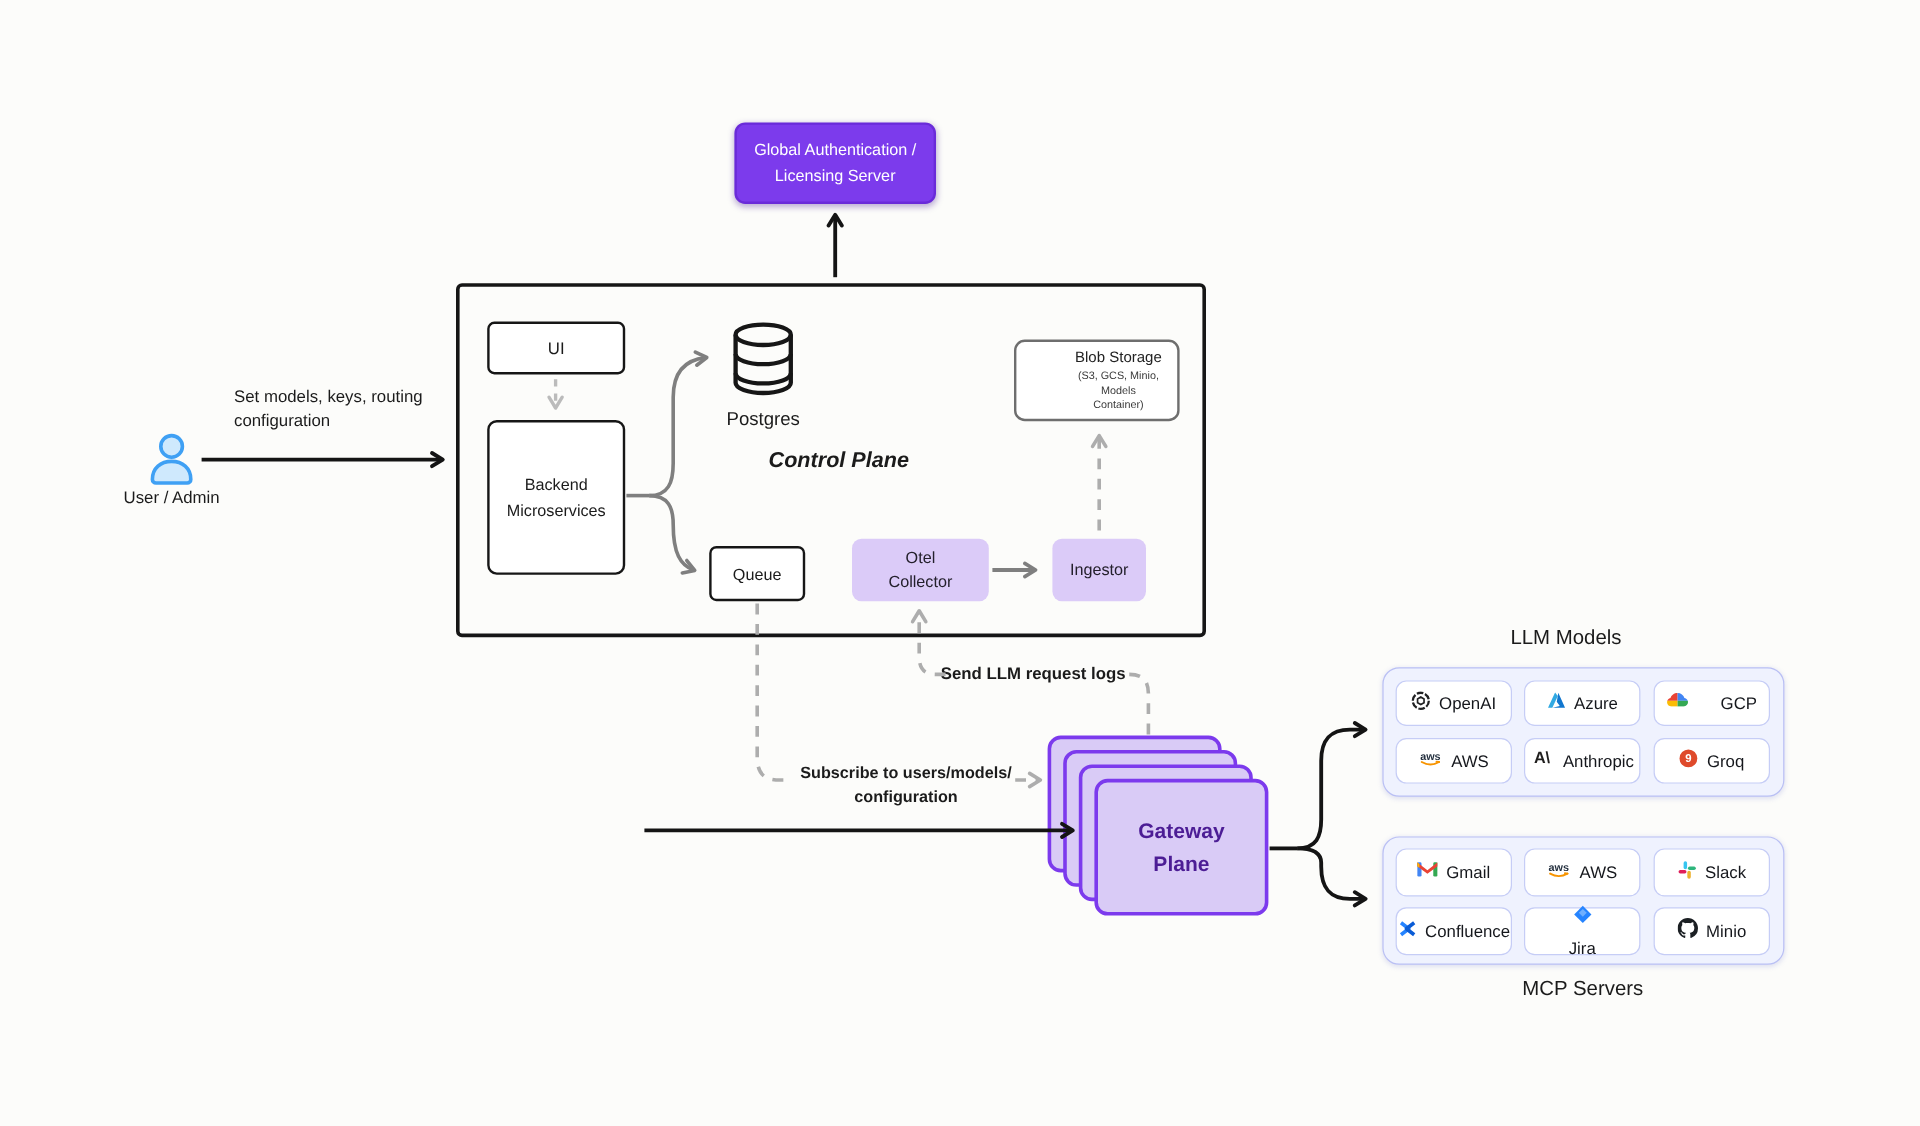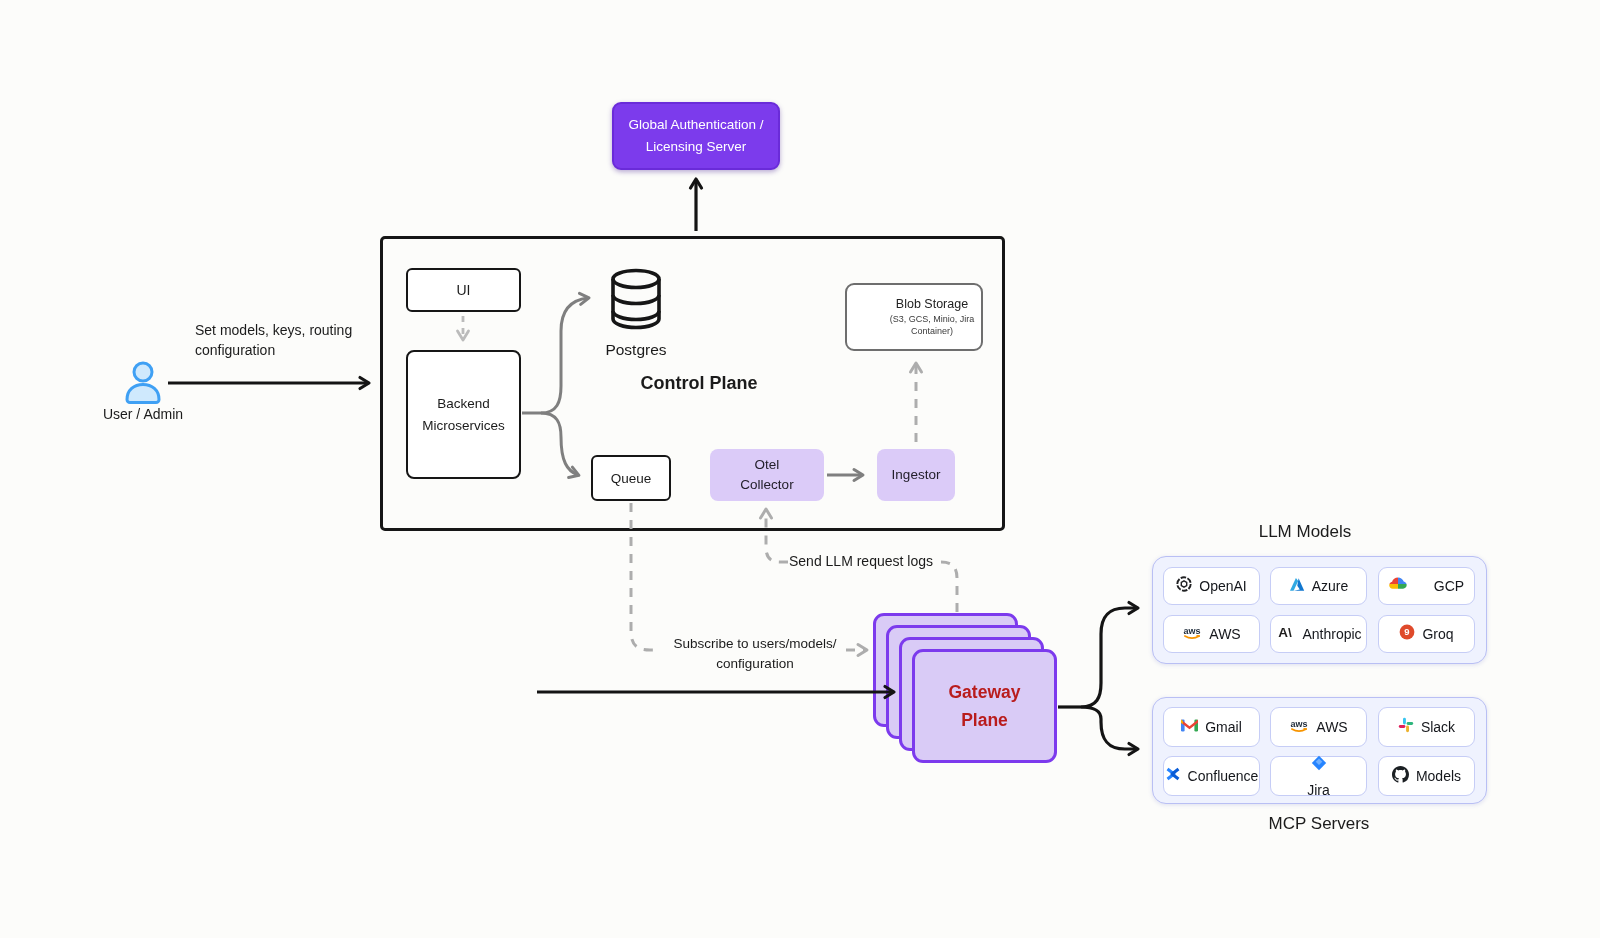--- a/index.html
+++ b/index.html
@@ -5,37 +5,37 @@
   html,body{margin:0;padding:0;background:#FCFCFA;}
   .canvas{position:relative;width:1600px;height:938px;background:#FCFCFA;overflow:hidden;
           font-family:"Liberation Sans","DejaVu Sans",sans-serif;color:#1b1b1b;}
   .box{position:absolute;box-sizing:border-box;display:flex;flex-direction:column;
        align-items:center;justify-content:center;text-align:center;}
   .outline{background:#FFFFFF;border:2.5px solid #161616;}
   .lbl{display:block;}
   .purple-node{background:#7C3BEC;border:2px solid #6A2BD9;border-radius:9px;color:#fff;
        font-size:13.5px;line-height:1.6;box-shadow:0 2px 5px rgba(60,20,140,.35);}
   .cp-frame{border:3px solid #161616;border-radius:5px;background:transparent;}
-  .cp-title{font-weight:700;font-size:18px;}
+  .cp-title{font-weight:700;font-size:18px;font-style:italic;}
   .lilac{background:#DBCBF8;border-radius:8px;font-size:13.5px;line-height:1.45;color:#24202c;}
   .blob{background:#fff;border:2.5px solid #6E6E6E;border-radius:9px;padding-left:36px;}
   .blob-t{font-size:12.5px;color:#222;margin-bottom:2px;}
   .blob-s{font-size:9px;color:#3a3a3a;line-height:1.35;}
   .gw{position:absolute;width:145px;height:114px;background:#D9CBF6;border:3px solid #7C3AED;
       border-radius:11px;box-sizing:border-box;}
   .gw-text{display:flex;flex-direction:column;align-items:center;justify-content:center;
-      width:100%;height:100%;font-weight:700;font-size:17.5px;line-height:1.6;color:#b91c1c;}
+      width:100%;height:100%;font-weight:700;font-size:17.5px;line-height:1.6;color:#4c1d95;}
   .app{background:#BCE0F9;border:3px solid #141414;border-radius:9px;font-size:17.5px;line-height:1.55;}
   .group-panel{position:absolute;background:#EFF2FE;border:1.5px solid #B9BFF4;border-radius:14px;
       box-shadow:0 1px 4px rgba(90,100,200,.18);box-sizing:border-box;}
   .chip{position:absolute;width:97px;background:#fff;border:1.5px solid #C6CDF6;border-radius:9px;
       display:flex;align-items:center;justify-content:center;gap:7px;box-sizing:border-box;}
   .chip .clabel{font-size:14px;font-weight:500;color:#15171c;}
   .sec-title{position:absolute;width:200px;text-align:center;font-size:17px;color:#1b1b1b;}
-  .edge-label{position:absolute;font-weight:400;color:#1b1b1b;}
+  .edge-label{position:absolute;font-weight:700;color:#1b1b1b;}
   .wires{position:absolute;left:0;top:0;pointer-events:none;}
   .plain{position:absolute;}
 </style>
 </head>
 <body>
 
 <div class="canvas">
 
   <div class="box purple-node" style="left:612px;top:102px;width:168px;height:68px;">
     <span class="lbl">Global Authentication /</span>
@@ -74,21 +74,21 @@
     <span class="lbl">Otel</span>
     <span class="lbl">Collector</span>
   </div>
 
   <div class="box lilac" style="left:877px;top:449px;width:78px;height:52px;">
     <span class="lbl">Ingestor</span>
   </div>
 
   <div class="box blob" style="left:845px;top:283px;width:138px;height:68px;">
     <span class="lbl blob-t">Blob Storage</span>
-    <span class="lbl blob-s">(S3, GCS, Minio, Jira</span>
+    <span class="lbl blob-s">(S3, GCS, Minio, Models</span>
     <span class="lbl blob-s">Container)</span>
   </div>
 
   <div class="plain" style="left:120px;top:360px;">
     <svg width="46" height="46" viewBox="0 0 46 46">
       <circle cx="23" cy="12" r="9" fill="#CFE9FD" stroke="#3FA0F4" stroke-width="3"></circle>
       <path d="M7,39.5 c0,-9.5 7,-15 16,-15 c9,0 16,5.5 16,15 c0,1.7 -1.3,3 -3,3 h-26 c-1.7,0 -3,-1.3 -3,-3 z" fill="#CFE9FD" stroke="#3FA0F4" stroke-width="3" stroke-linejoin="round"></path>
     </svg>
   </div>
   <div class="plain" style="left:63px;top:406px;width:160px;text-align:center;font-size:14px;">User / Admin</div>
@@ -244,21 +244,21 @@
     </span>
     <span class="clabel">Jira</span>
   </div>
 
   <div class="chip" style="left:1378px;top:756px;height:40px;">
     <span>
       <svg width="17" height="17" viewBox="0 0 16 16">
         <path fill="#1B1F23" d="M8 0C3.58 0 0 3.58 0 8c0 3.54 2.29 6.53 5.47 7.59.4.07.55-.17.55-.38 0-.19-.01-.82-.01-1.49-2.01.37-2.53-.49-2.69-.94-.09-.23-.48-.94-.82-1.13-.28-.15-.68-.52-.01-.53.63-.01 1.08.58 1.23.82.72 1.21 1.87.87 2.33.66.07-.52.28-.87.51-1.07-1.78-.2-3.64-.89-3.64-3.95 0-.87.31-1.59.82-2.15-.08-.2-.36-1.02.08-2.12 0 0 .67-.21 2.2.82.64-.18 1.32-.27 2-.27s1.36.09 2 .27c1.53-1.04 2.2-.82 2.2-.82.44 1.1.16 1.92.08 2.12.51.56.82 1.27.82 2.15 0 3.07-1.87 3.75-3.65 3.95.29.25.54.73.54 1.48 0 1.07-.01 1.93-.01 2.2 0 .21.15.46.55.38A8.01 8.01 0 0 0 16 8c0-4.42-3.58-8-8-8z"></path>
       </svg>
     </span>
-    <span class="clabel">Models</span>
+    <span class="clabel">Minio</span>
   </div>
 
   <svg class="wires" width="1600" height="938" viewBox="0 0 1600 938">
     <defs>
       <marker id="m-black" viewBox="0 0 16 16" markerWidth="16" markerHeight="16" refX="11" refY="8" orient="auto" markerUnits="userSpaceOnUse">
         <path d="M3,2.5 L12,8 L3,13.5" fill="none" stroke="#141414" stroke-width="3.2" stroke-linecap="round" stroke-linejoin="round"></path>
       </marker>
       <marker id="m-gray" viewBox="0 0 16 16" markerWidth="16" markerHeight="16" refX="11" refY="8" orient="auto" markerUnits="userSpaceOnUse">
         <path d="M3,2.5 L12,8 L3,13.5" fill="none" stroke="#7F7F7F" stroke-width="3" stroke-linecap="round" stroke-linejoin="round"></path>
       </marker>

